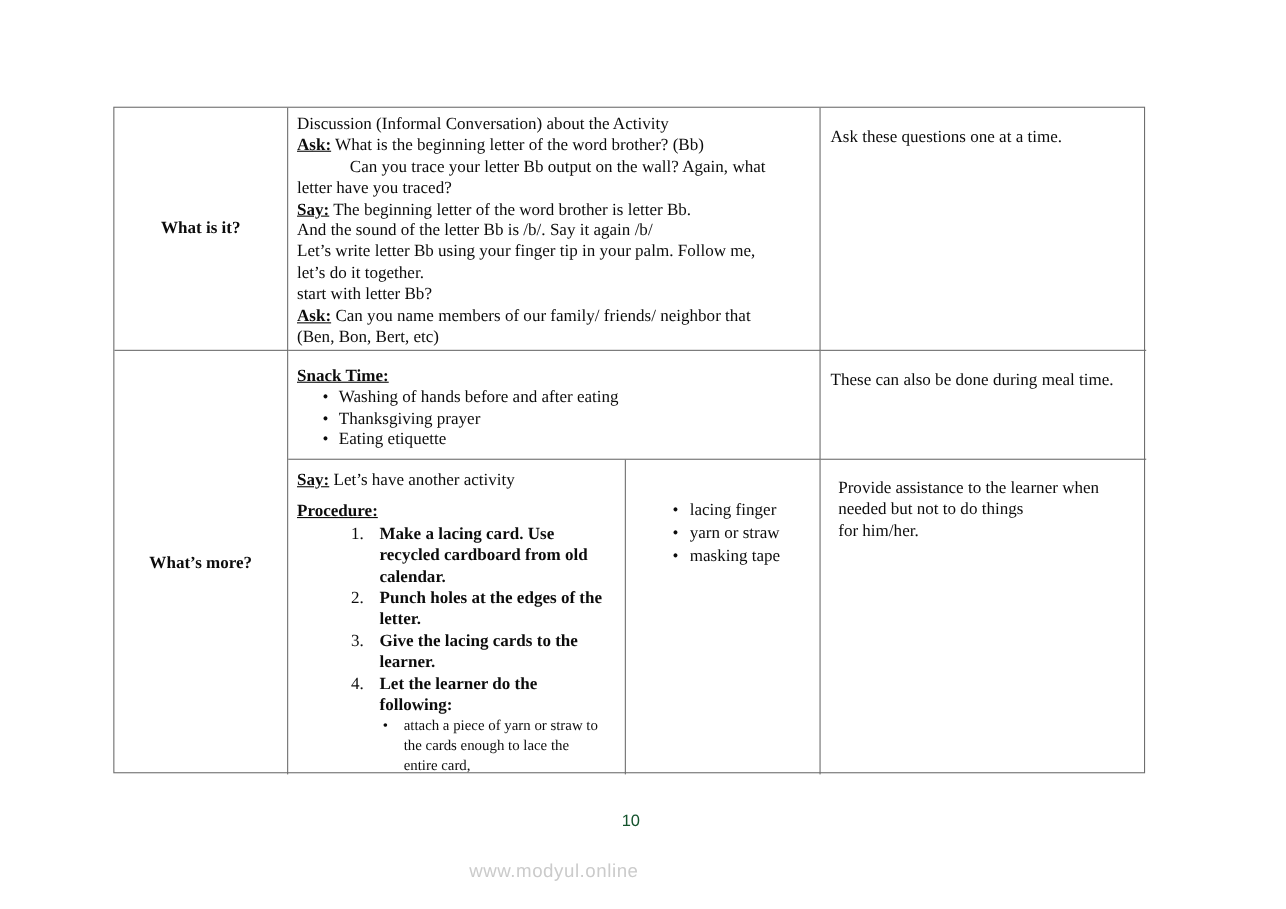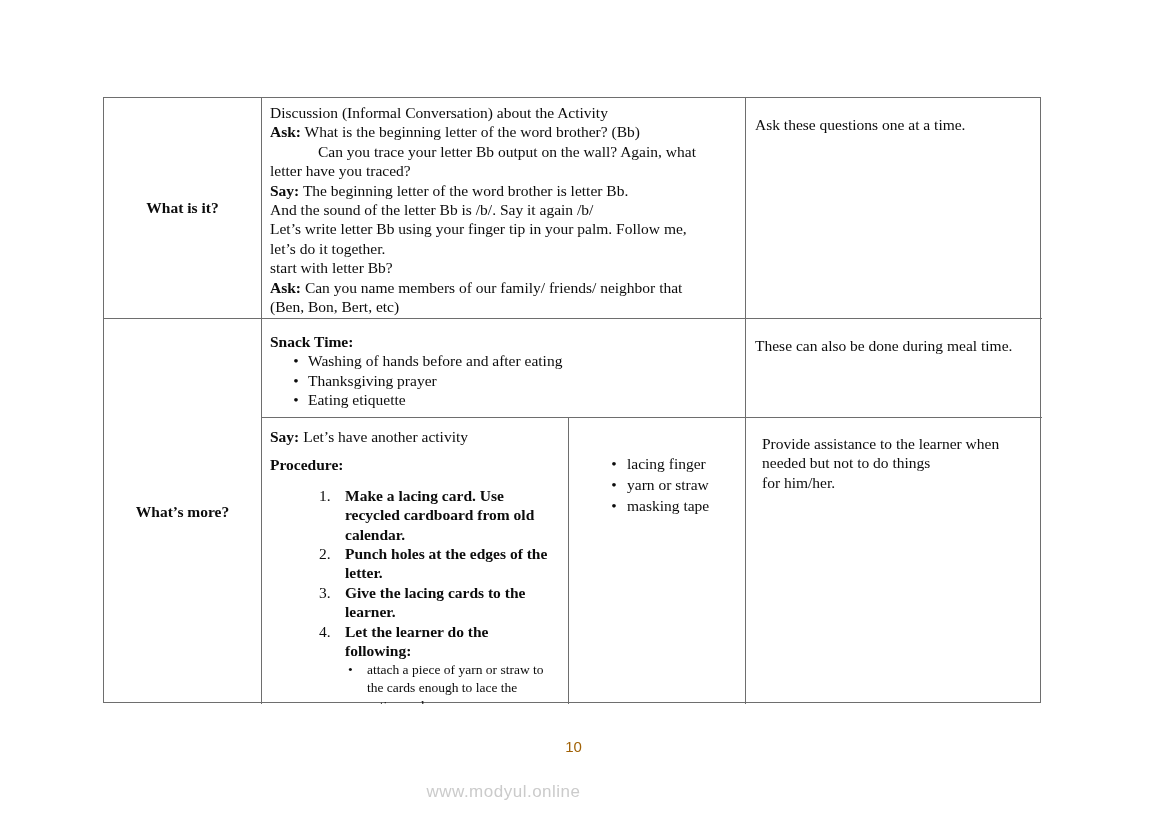--- a/index.html
+++ b/index.html
@@ -56,29 +56,29 @@
   .step .txt{flex:1;font-weight:bold;}
   .sub-bullet{
     display:flex;padding-left:78px;
     font-size:13.5px;line-height:18px;margin-top:1px;
   }
   .sub-bullet .glyph{width:19px;flex:none;text-align:left;}
   .footer-num{
     position:absolute;left:0;top:738px;width:1147px;
     text-align:center;
     font-family:"Liberation Sans", sans-serif;
-    font-size:15px;color:#a16207;
+    font-size:15px;color:#14532d;
   }
   .watermark{
     position:absolute;left:0;top:782px;width:1007px;
     text-align:center;
     font-family:"Liberation Sans", sans-serif;
     font-size:17px;color:#cbcbcb;letter-spacing:0.5px;
   }
-  b{font-weight:bold;}
+  b{font-weight:bold;text-decoration:underline;}
 </style>
 </head>
 <body>
 
 <div class="page">
 
   <div class="doc-table">
 
     <div class="cell label-cell b-r b-b c-label1">
       <span>What is it?</span>
@@ -123,21 +123,21 @@
           </div>
       </div>
     </div>
 
     <div class="cell b-b c-snacknote">
       <span>These can also be done during meal time.</span>
     </div>
 
     <div class="cell b-r c-activity">
       <div class="para"><b>Say:</b><span> Let’s have another activity</span></div>
-      <div style="margin-bottom:11px;"><b>Procedure:</b></div>
+      <div style="margin-bottom:1px;"><b>Procedure:</b></div>
       <div>
         <div class="step">
             <span class="num">1.</span>
             <span class="txt">Make a lacing card. Use recycled cardboard from old calendar.</span>
           </div>
         <div class="step">
             <span class="num">2.</span>
             <span class="txt">Punch holes at the edges of the letter.</span>
           </div>
         <div class="step">

